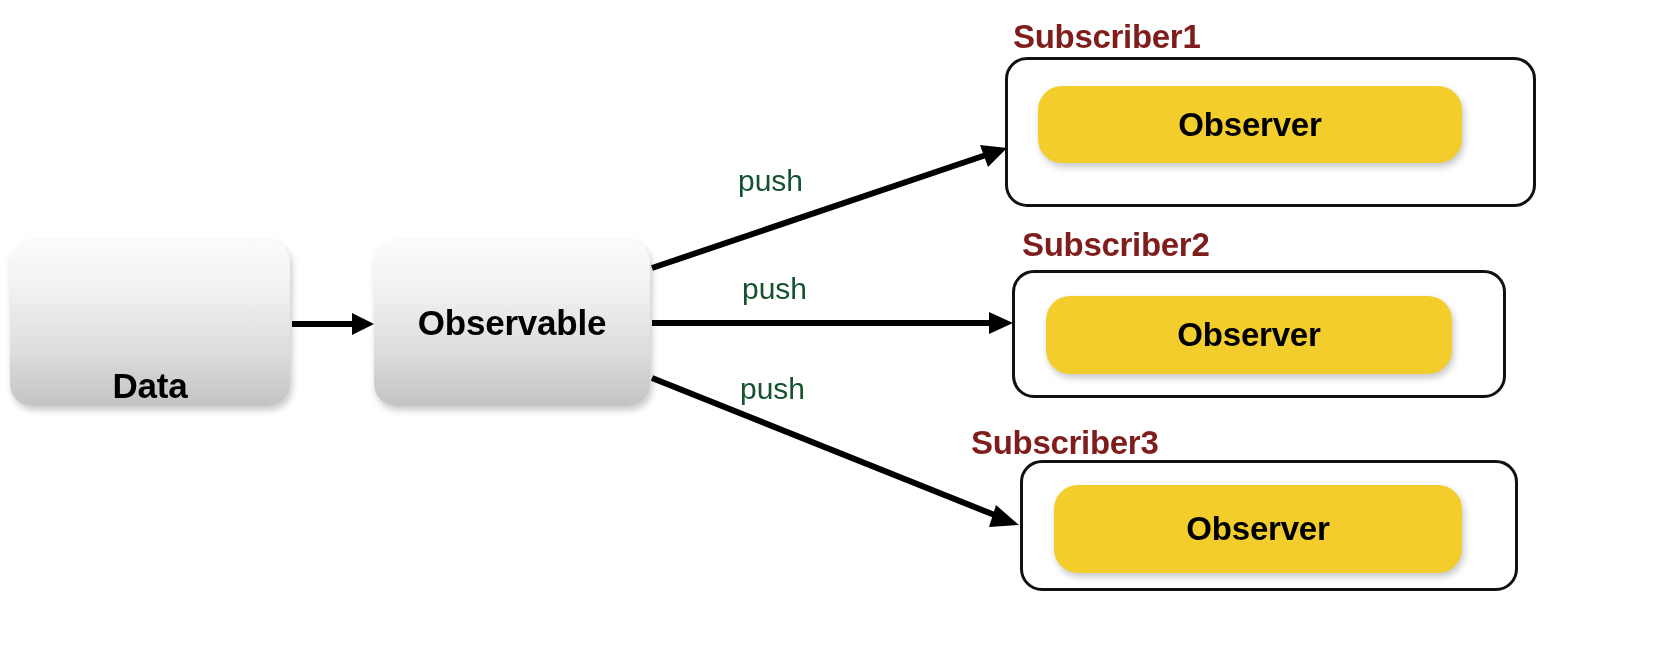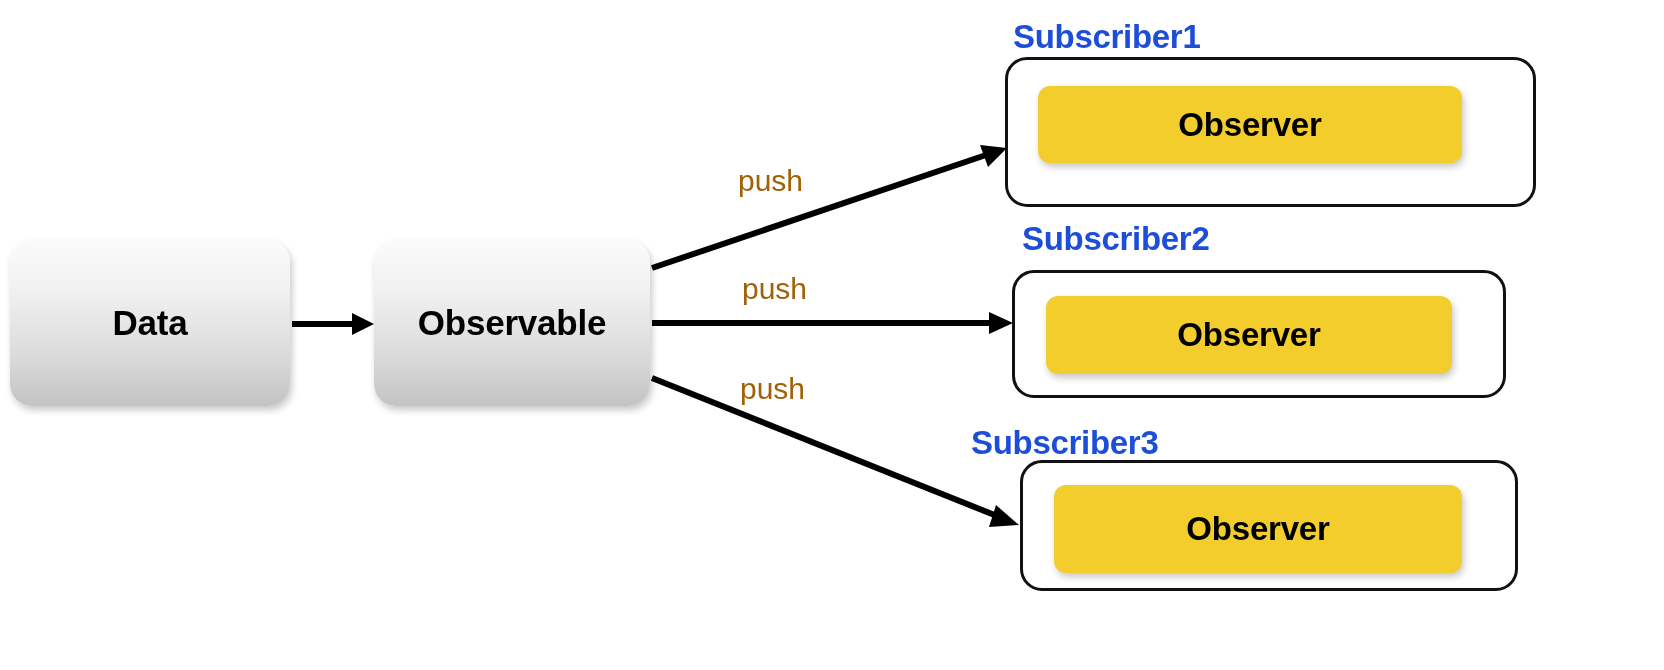--- a/index.html
+++ b/index.html
@@ -33,69 +33,70 @@
     font-weight: bold;
     line-height: 1.18;
     letter-spacing: -0.2px;
   }
   #data-provider-node {
     left: 10px;
     top: 240px;
     width: 280px;
     height: 166px;
     font-size: 35px;
+    align-items: flex-end;
   }
   #observable-node {
     left: 374px;
     top: 240px;
     width: 276px;
     height: 166px;
     font-size: 35px;
   }
 
   
   .subscriber-group {
     position: absolute;
   }
   .subscriber-label {
     position: absolute;
     font-size: 33px;
     font-weight: bold;
-    color: #1d4ed8;
+    color: #7f1d1d;
     white-space: nowrap;
     letter-spacing: -0.3px;
   }
   .subscriber-box {
     position: absolute;
     border: 3px solid #111111;
     border-radius: 22px;
     background: #ffffff;
     box-sizing: border-box;
   }
   .observer-chip {
     position: absolute;
     background: #f2cd2b;
-    border-radius: 12px;
+    border-radius: 24px;
     box-shadow: 2px 4px 7px rgba(0,0,0,0.22);
     display: flex;
     align-items: center;
     justify-content: center;
     color: #000000;
     font-weight: bold;
     font-size: 33px;
     letter-spacing: -0.2px;
   }
 
   
   #subscriber-1-label { left: 1013px; top: 18px; }
   #subscriber-1-box   { left: 1005px; top: 57px; width: 531px; height: 150px; }
   #observer-chip-1    { left: 1038px; top: 86px; width: 424px; height: 77px; }
 
   
-  #subscriber-2-label { left: 1022px; top: 220px; }
+  #subscriber-2-label { left: 1022px; top: 226px; }
   #subscriber-2-box   { left: 1012px; top: 270px; width: 494px; height: 128px; }
   #observer-chip-2    { left: 1046px; top: 296px; width: 406px; height: 78px; }
 
   
   #subscriber-3-label { left: 971px; top: 424px; }
   #subscriber-3-box   { left: 1020px; top: 460px; width: 498px; height: 131px; }
   #observer-chip-3    { left: 1054px; top: 485px; width: 408px; height: 88px; }
 
   
   #edge-layer {
@@ -111,21 +112,21 @@
     stroke-width: 6;
     fill: none;
   }
   .edge-head { fill: #000000; }
 
   
   .edge-label {
     position: absolute;
     font-size: 30px;
     font-weight: normal;
-    color: #a16207;
+    color: #14532d;
     white-space: nowrap;
   }
   #push-label-1 { left: 738px; top: 164px; }
   #push-label-2 { left: 742px; top: 272px; }
   #push-label-3 { left: 740px; top: 372px; }
 </style>
 </head>
 <body>
 
 <div id="canvas">

